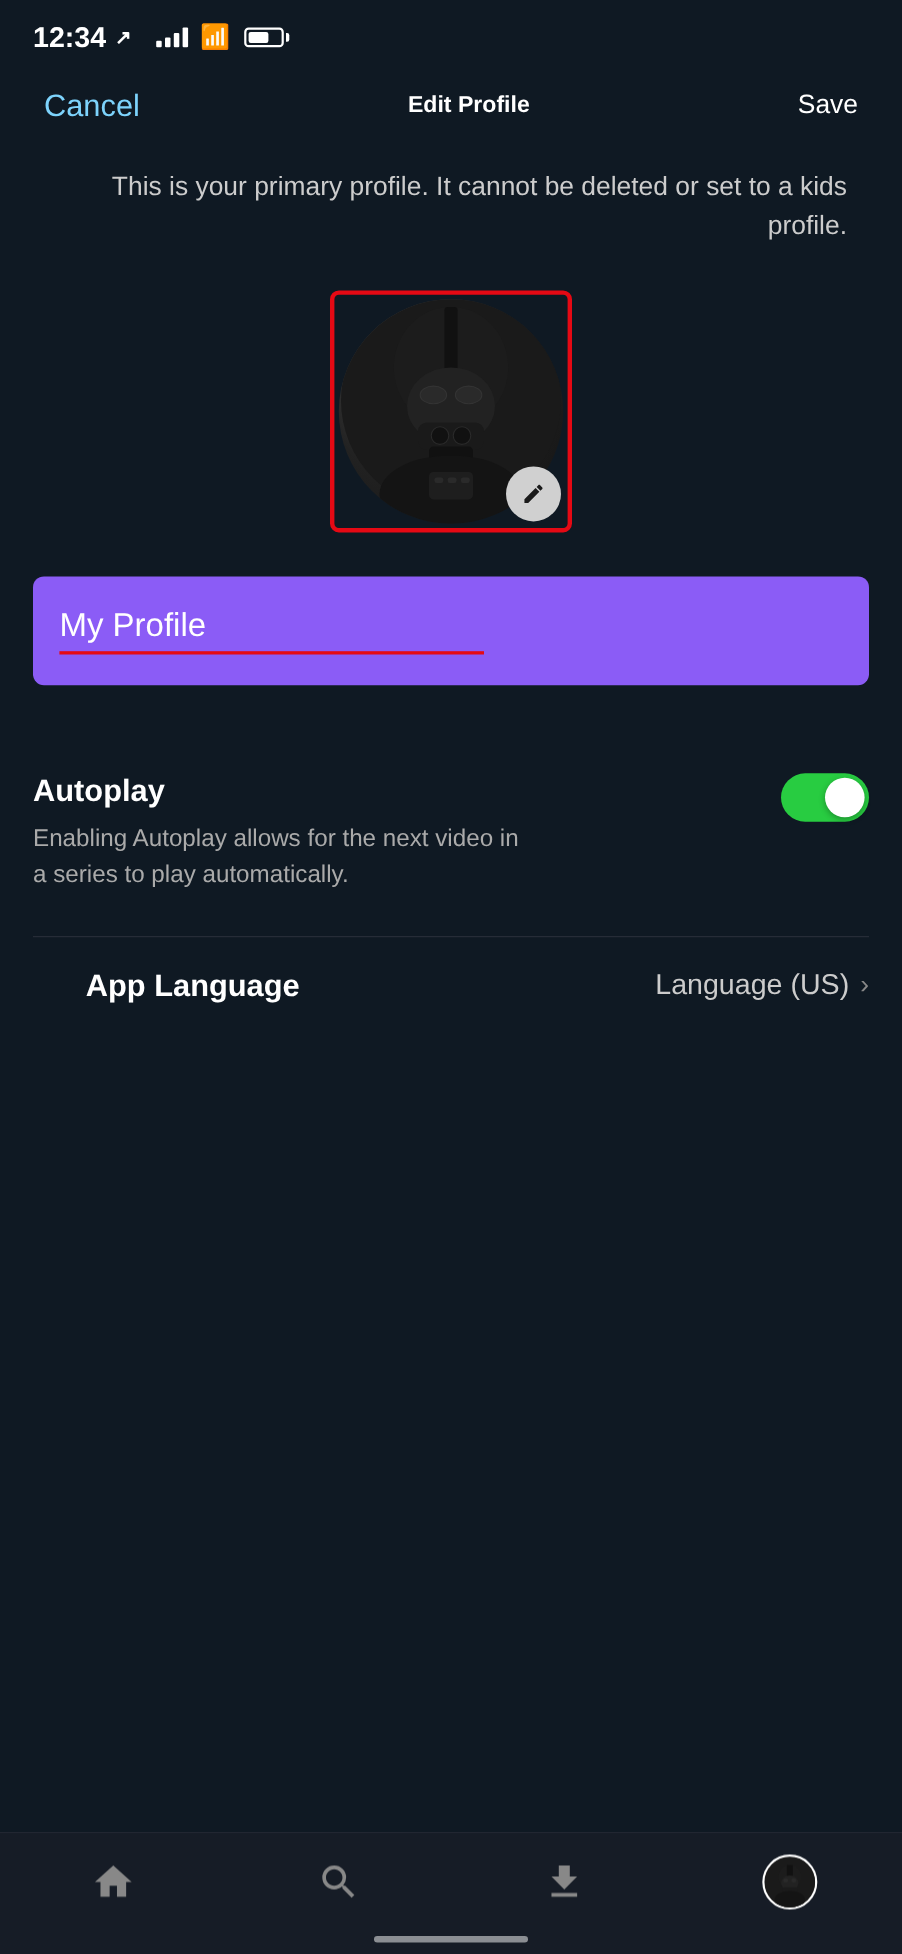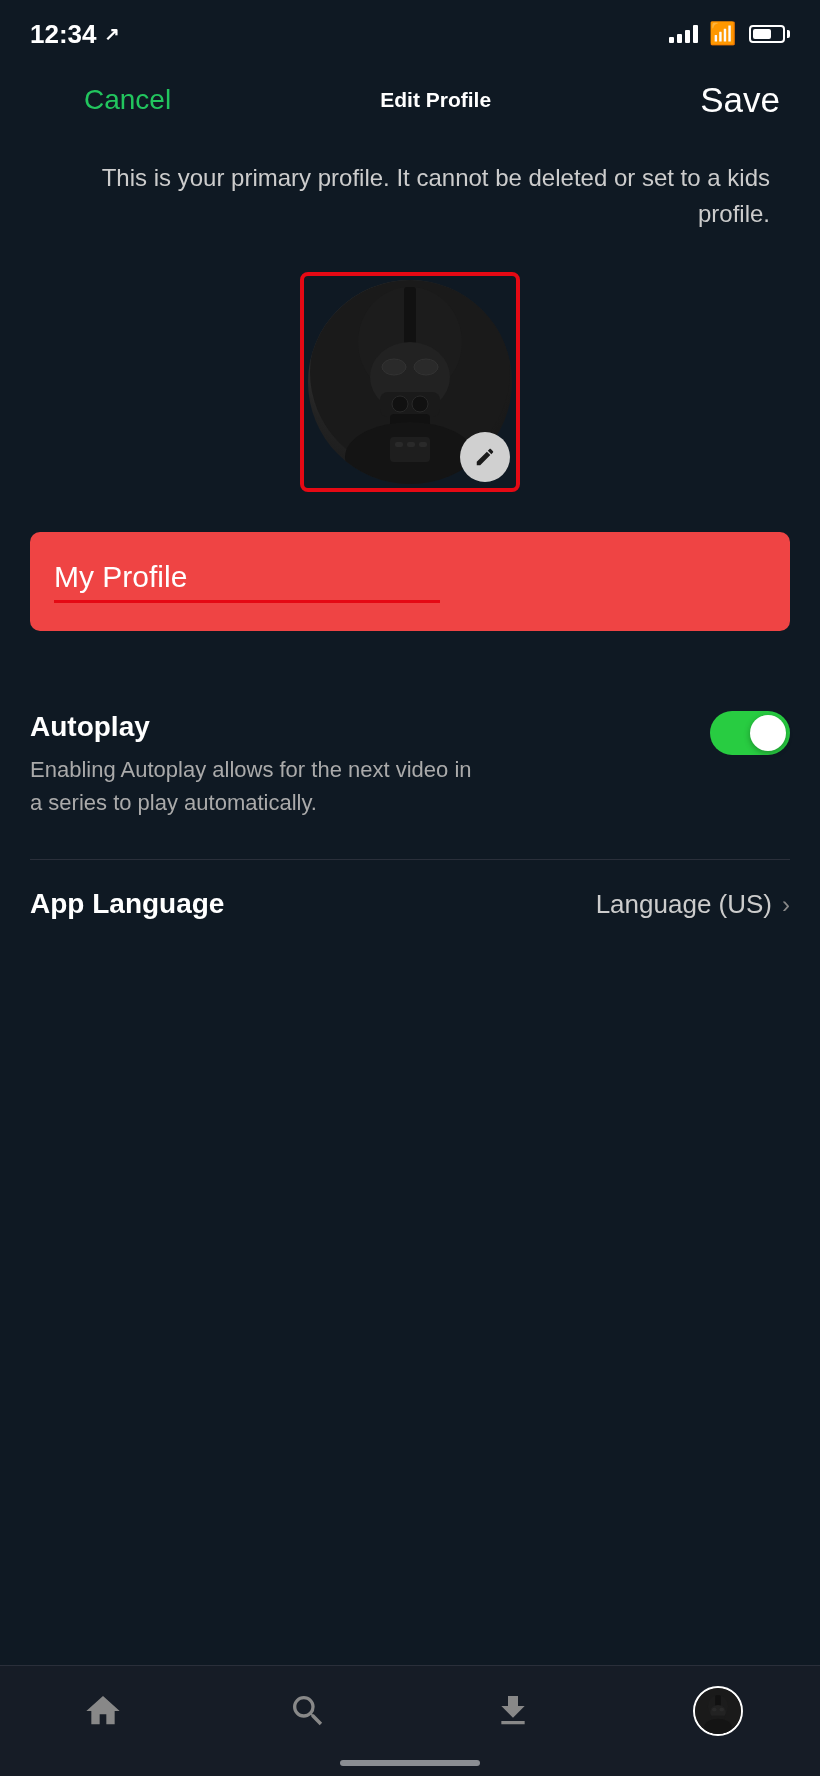--- a/index.html
+++ b/index.html
@@ -11,24 +11,24 @@
       font-family: -apple-system, BlinkMacSystemFont, 'Helvetica Neue', Arial, sans-serif;
       width: 820px;
       min-height: 1776px;
       position: relative;
       overflow-x: hidden;
     }
 
     
     .status-bar {
       display: flex;
-      justify-content: space-between;
       align-items: center;
       padding: 18px 30px 10px;
       height: 60px;
+      gap: 22px;
     }
     .status-time {
       font-size: 26px;
       font-weight: 600;
       color: #fff;
       display: flex;
       align-items: center;
       gap: 8px;
     }
     .status-icons {
@@ -81,31 +81,30 @@
 
     
     .nav-bar {
       display: flex;
       justify-content: space-between;
       align-items: center;
       padding: 20px 40px;
     }
     .nav-cancel {
       font-size: 28px;
-      color: #22c55e;
+      color: #7dd3fc;
       cursor: pointer;
-      margin-left: 44px;
     }
     .nav-title {
       font-size: 21px;
       font-weight: 700;
       color: #ffffff;
     }
     .nav-save {
-      font-size: 35px;
+      font-size: 24px;
       color: #ffffff;
       cursor: pointer;
     }
 
     
     .primary-notice {
       text-align: right;
       color: #cccccc;
       font-size: 24px;
       line-height: 1.5;
@@ -157,21 +156,21 @@
     }
     .edit-pencil-btn svg {
       width: 22px;
       height: 22px;
       fill: #1a1a1a;
     }
 
     
     .profile-name-section {
       margin: 0 30px 40px;
-      background: #ef4444;
+      background: #8b5cf6;
       border-radius: 10px;
       padding: 28px 24px;
     }
     .profile-name-input-wrapper {
       display: flex;
       align-items: center;
       border-bottom: 3px solid #e50914;
       padding-bottom: 6px;
       width: fit-content;
     }
@@ -244,22 +243,23 @@
     .divider {
       height: 1px;
       background: #2a2f3a;
       margin: 0 30px;
     }
 
     
     .language-row {
       display: flex;
       justify-content: space-between;
-      align-items: flex-end;
+      align-items: flex-start;
       padding: 28px 30px;
+      margin-left: 48px;
     }
     .language-label {
       font-size: 28px;
       font-weight: 700;
       color: #ffffff;
     }
     .language-value-wrapper {
       display: flex;
       align-items: center;
       gap: 10px;

